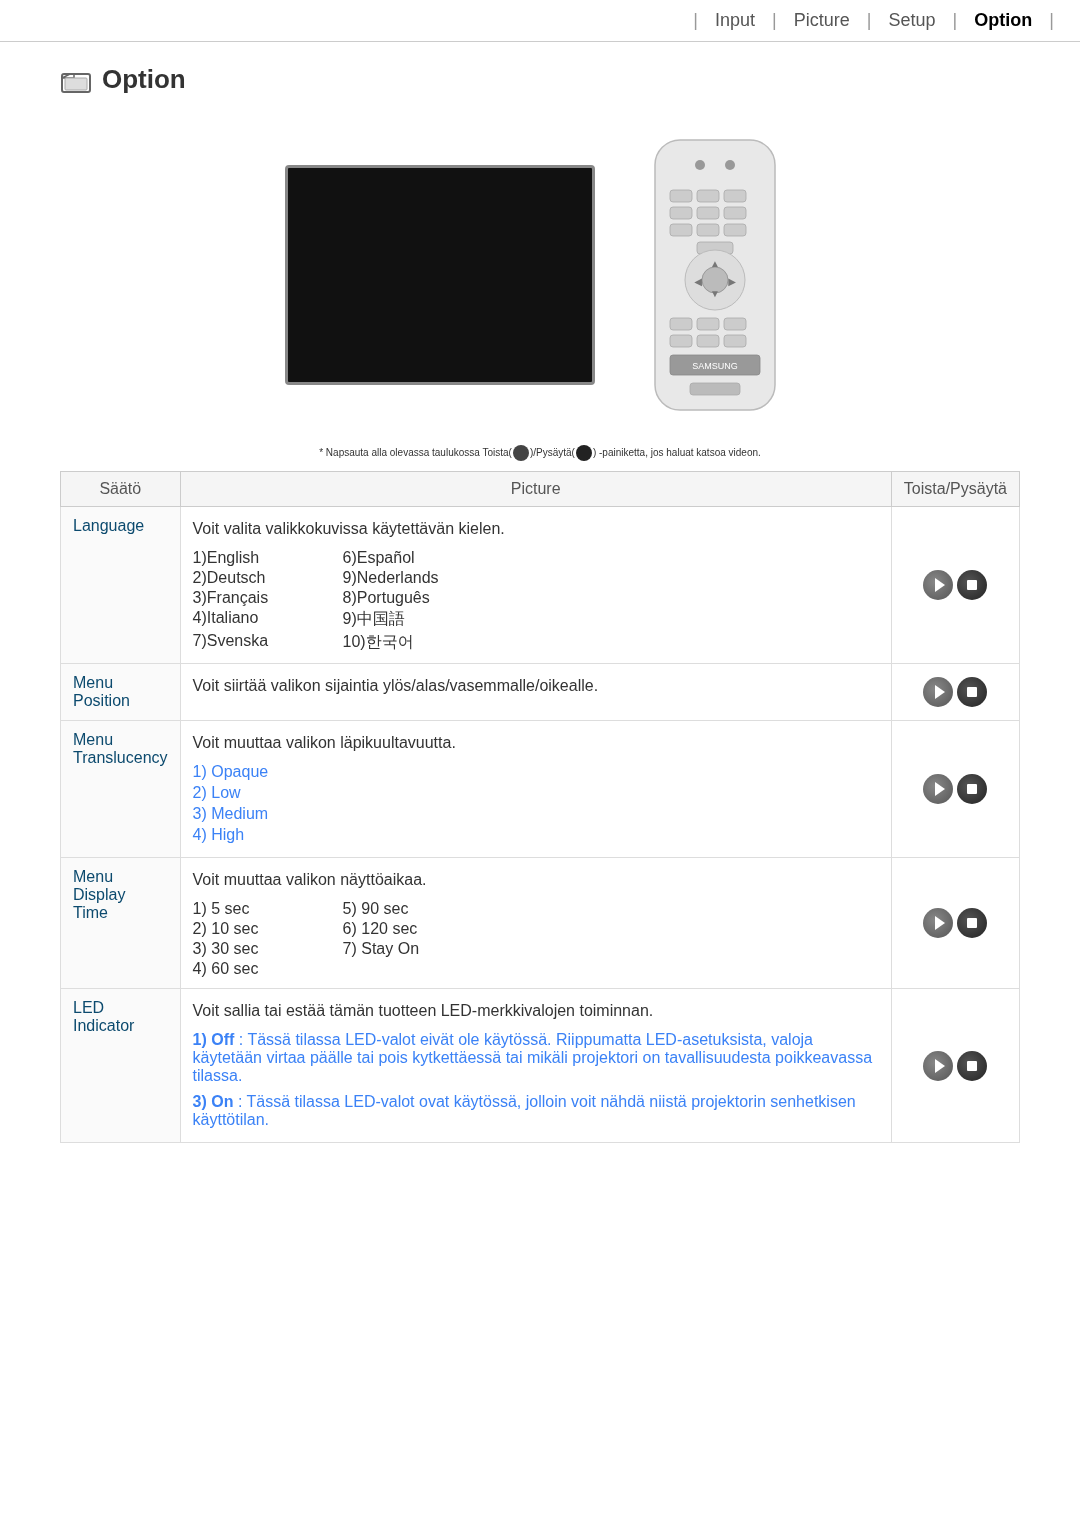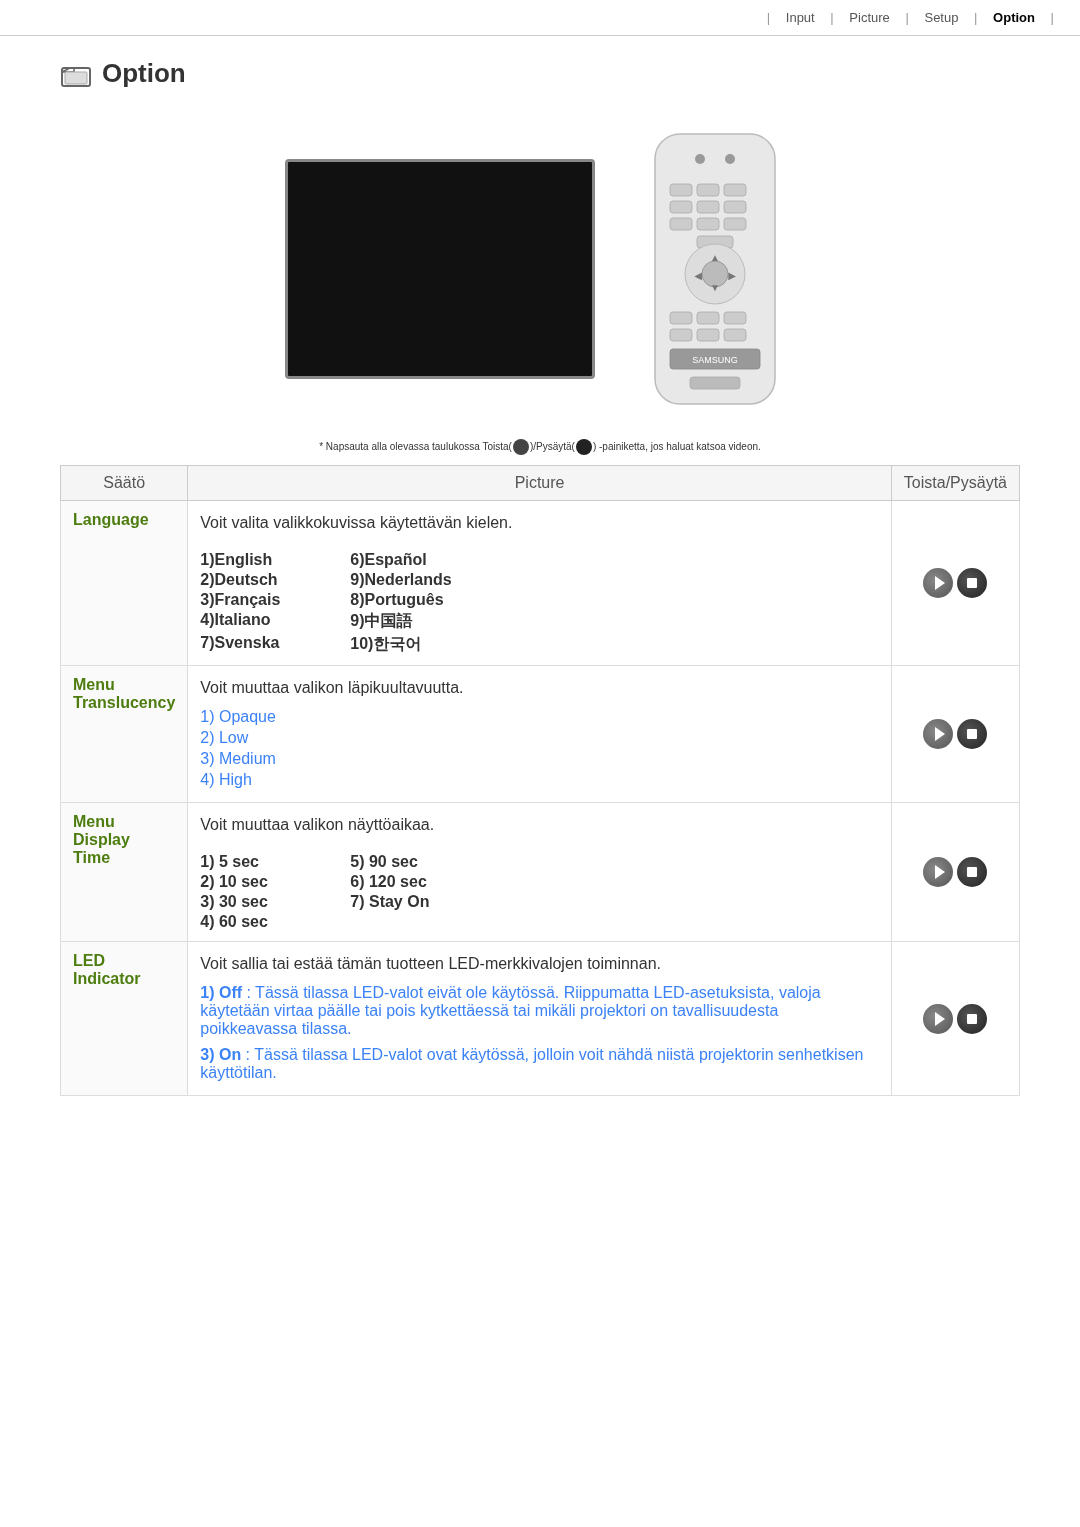--- a/index.html
+++ b/index.html
@@ -10,21 +10,21 @@
       color: #333;
       width: 1080px;
       min-height: 1527px;
     }
 
     
     .top-nav {
       border-bottom: 1px solid #ccc;
       padding: 10px 20px;
       text-align: right;
-      font-size: 13px;
+      font-size: 18px;
       color: #555;
     }
     .top-nav span {
       margin: 0 6px;
     }
     .top-nav .nav-separator {
       color: #999;
     }
     .top-nav .nav-active {
       font-weight: bold;
@@ -99,22 +99,22 @@
       font-weight: normal;
       color: #555;
     }
     .settings-table td {
       border: 1px solid #ddd;
       padding: 10px 12px;
       vertical-align: top;
     }
     .settings-table td:first-child {
       width: 110px;
-      font-weight: bold;
-      color: #4d7c0f;
+      font-weight: normal;
+      color: #0c4a6e;
       background: #fafafa;
     }
     .settings-table td:last-child {
       width: 110px;
       text-align: center;
       vertical-align: middle;
     }
 
     .sub-list {
       margin-top: 8px;
@@ -123,22 +123,21 @@
     }
     .sub-list li {
       margin-bottom: 3px;
       color: #3b82f6;
     }
 
     .two-col-list {
       display: grid;
       grid-template-columns: 140px 140px;
       gap: 2px 10px;
-      margin-top: 16px;
-      font-weight: bold;
+      margin-top: 8px;
     }
 
     
     .play-stop-buttons {
       display: flex;
       gap: 4px;
       justify-content: center;
       align-items: center;
     }
     .btn-play {
@@ -294,20 +293,32 @@
           </div>
         </td>
         <td>
           <div class="play-stop-buttons">
             <div class="btn-play"></div>
             <div class="btn-stop"></div>
           </div>
         </td>
       </tr>
 
+      <tr>
+        <td>Menu Position</td>
+        <td>
+          <div class="description-text">Voit siirtää valikon sijaintia ylös/alas/vasemmalle/oikealle.</div>
+        </td>
+        <td>
+          <div class="play-stop-buttons">
+            <div class="btn-play"></div>
+            <div class="btn-stop"></div>
+          </div>
+        </td>
+      </tr>
 
       <tr>
         <td>Menu<br>Translucency</td>
         <td>
           <div class="description-text">Voit muuttaa valikon läpikuultavuutta.</div>
           <ul class="sub-list">
             <li>1) Opaque</li>
             <li>2) Low</li>
             <li>3) Medium</li>
             <li>4) High</li>

